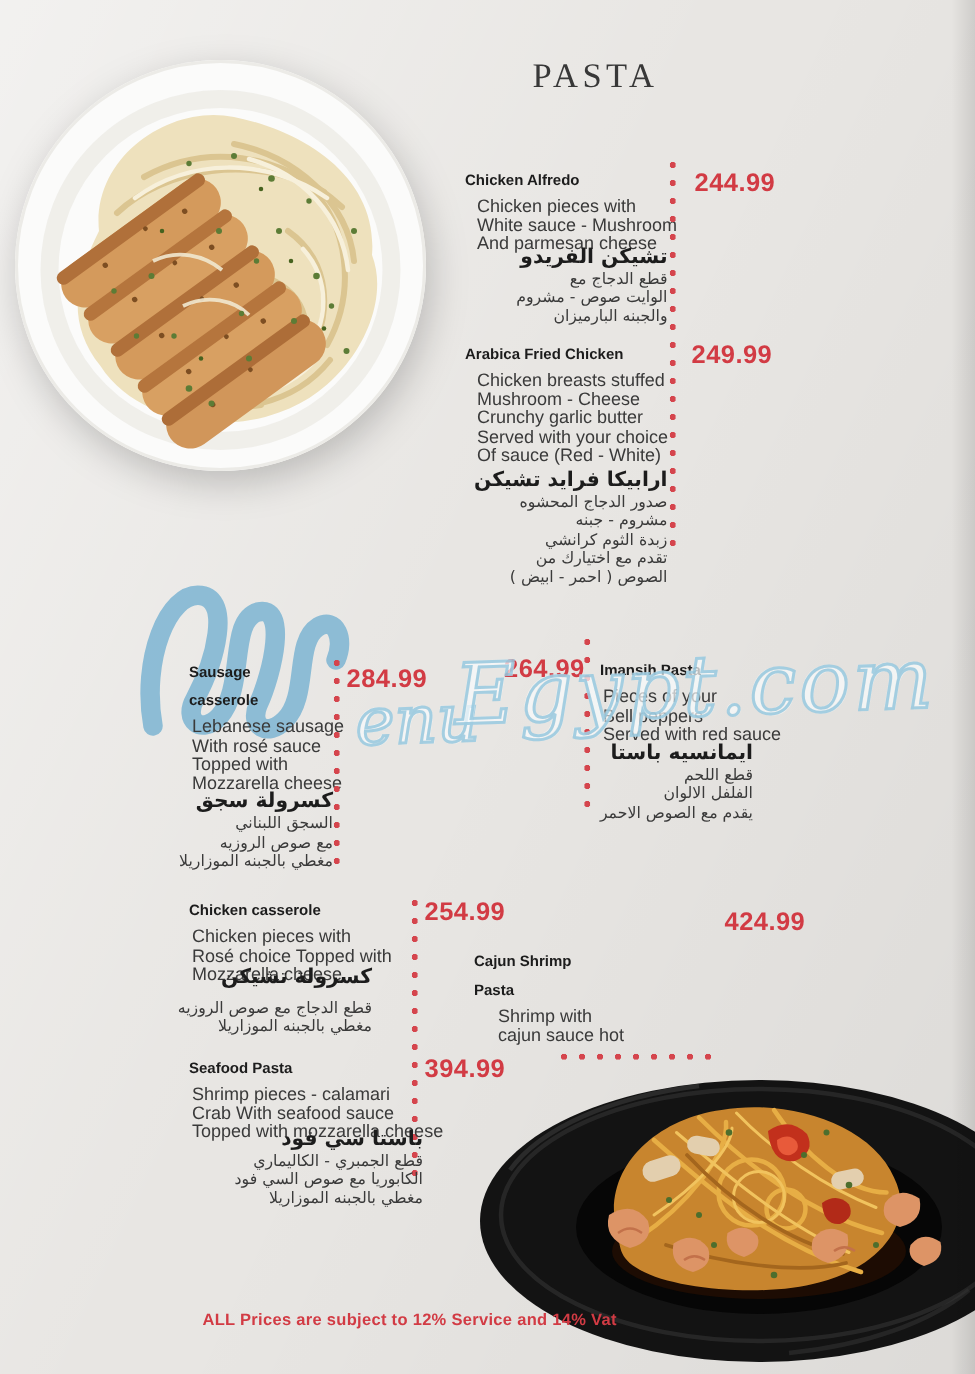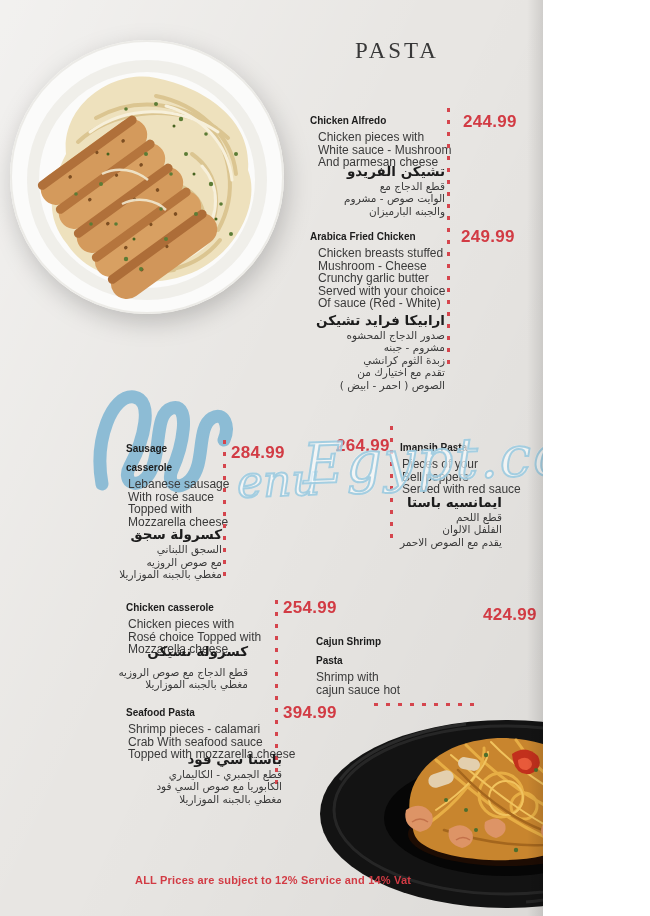--- a/index.html
+++ b/index.html
@@ -1,17 +1,17 @@
 <!DOCTYPE html>
 <html><head>
 <meta charset="utf-8">
 <style>
   html,body { margin:0; padding:0; }
   #page {
-    position:relative; width:543px; height:916px; overflow:hidden;
+    position:relative; width:650px; height:916px; overflow:hidden;
     background:#e8e6e3;
     background-image:
       linear-gradient(115deg, rgba(255,255,255,0.45), rgba(255,255,255,0) 45%),
       linear-gradient(295deg, rgba(0,0,0,0.05), rgba(0,0,0,0) 50%);
     font-family:"Liberation Sans", sans-serif;
   }
   #edge-shade {
     position:absolute; top:0; right:0; width:16px; height:100%; z-index:4;
     background:linear-gradient(to right, rgba(0,0,0,0), rgba(0,0,0,0.10));
     pointer-events:none;
@@ -44,21 +44,21 @@
   .i1 .d-en, .i2 .d-en { margin-left:8px; }
   .i1 .h-ar { margin-top:-6px; }
   .i2 .h-ar { margin-top:2px; }
   .i3 { width:96px; }
   .i3 .h-ar { margin-top:-2px;text-align:right; }
   .i4 { width:102px; }
   .i4 .h-ar { margin-top:-2px; }
   .i5 { width:122px; }
   .i5 .h-ar { margin-top:-13px; }
   .i5 .d-ar { margin-top:6px; }
-  .i6en .d-en { margin-left:0; }
+  .i6en .d-en { margin-left:16px; }
   .i6ar { width:95px; }
   .i6ar .h-ar { margin-top:0; line-height:19px; }
   .i6ar .d-ar { margin-top:6px; line-height:14px; }
   .i7 { width:156px; }
   .i7 .h-ar { margin-top:-10px; }
 
   .price {
     position:absolute; font-size:17px; font-weight:bold; line-height:20px;
     color:#d23b44; letter-spacing:0.3px; white-space:nowrap;text-align:center;
   }

